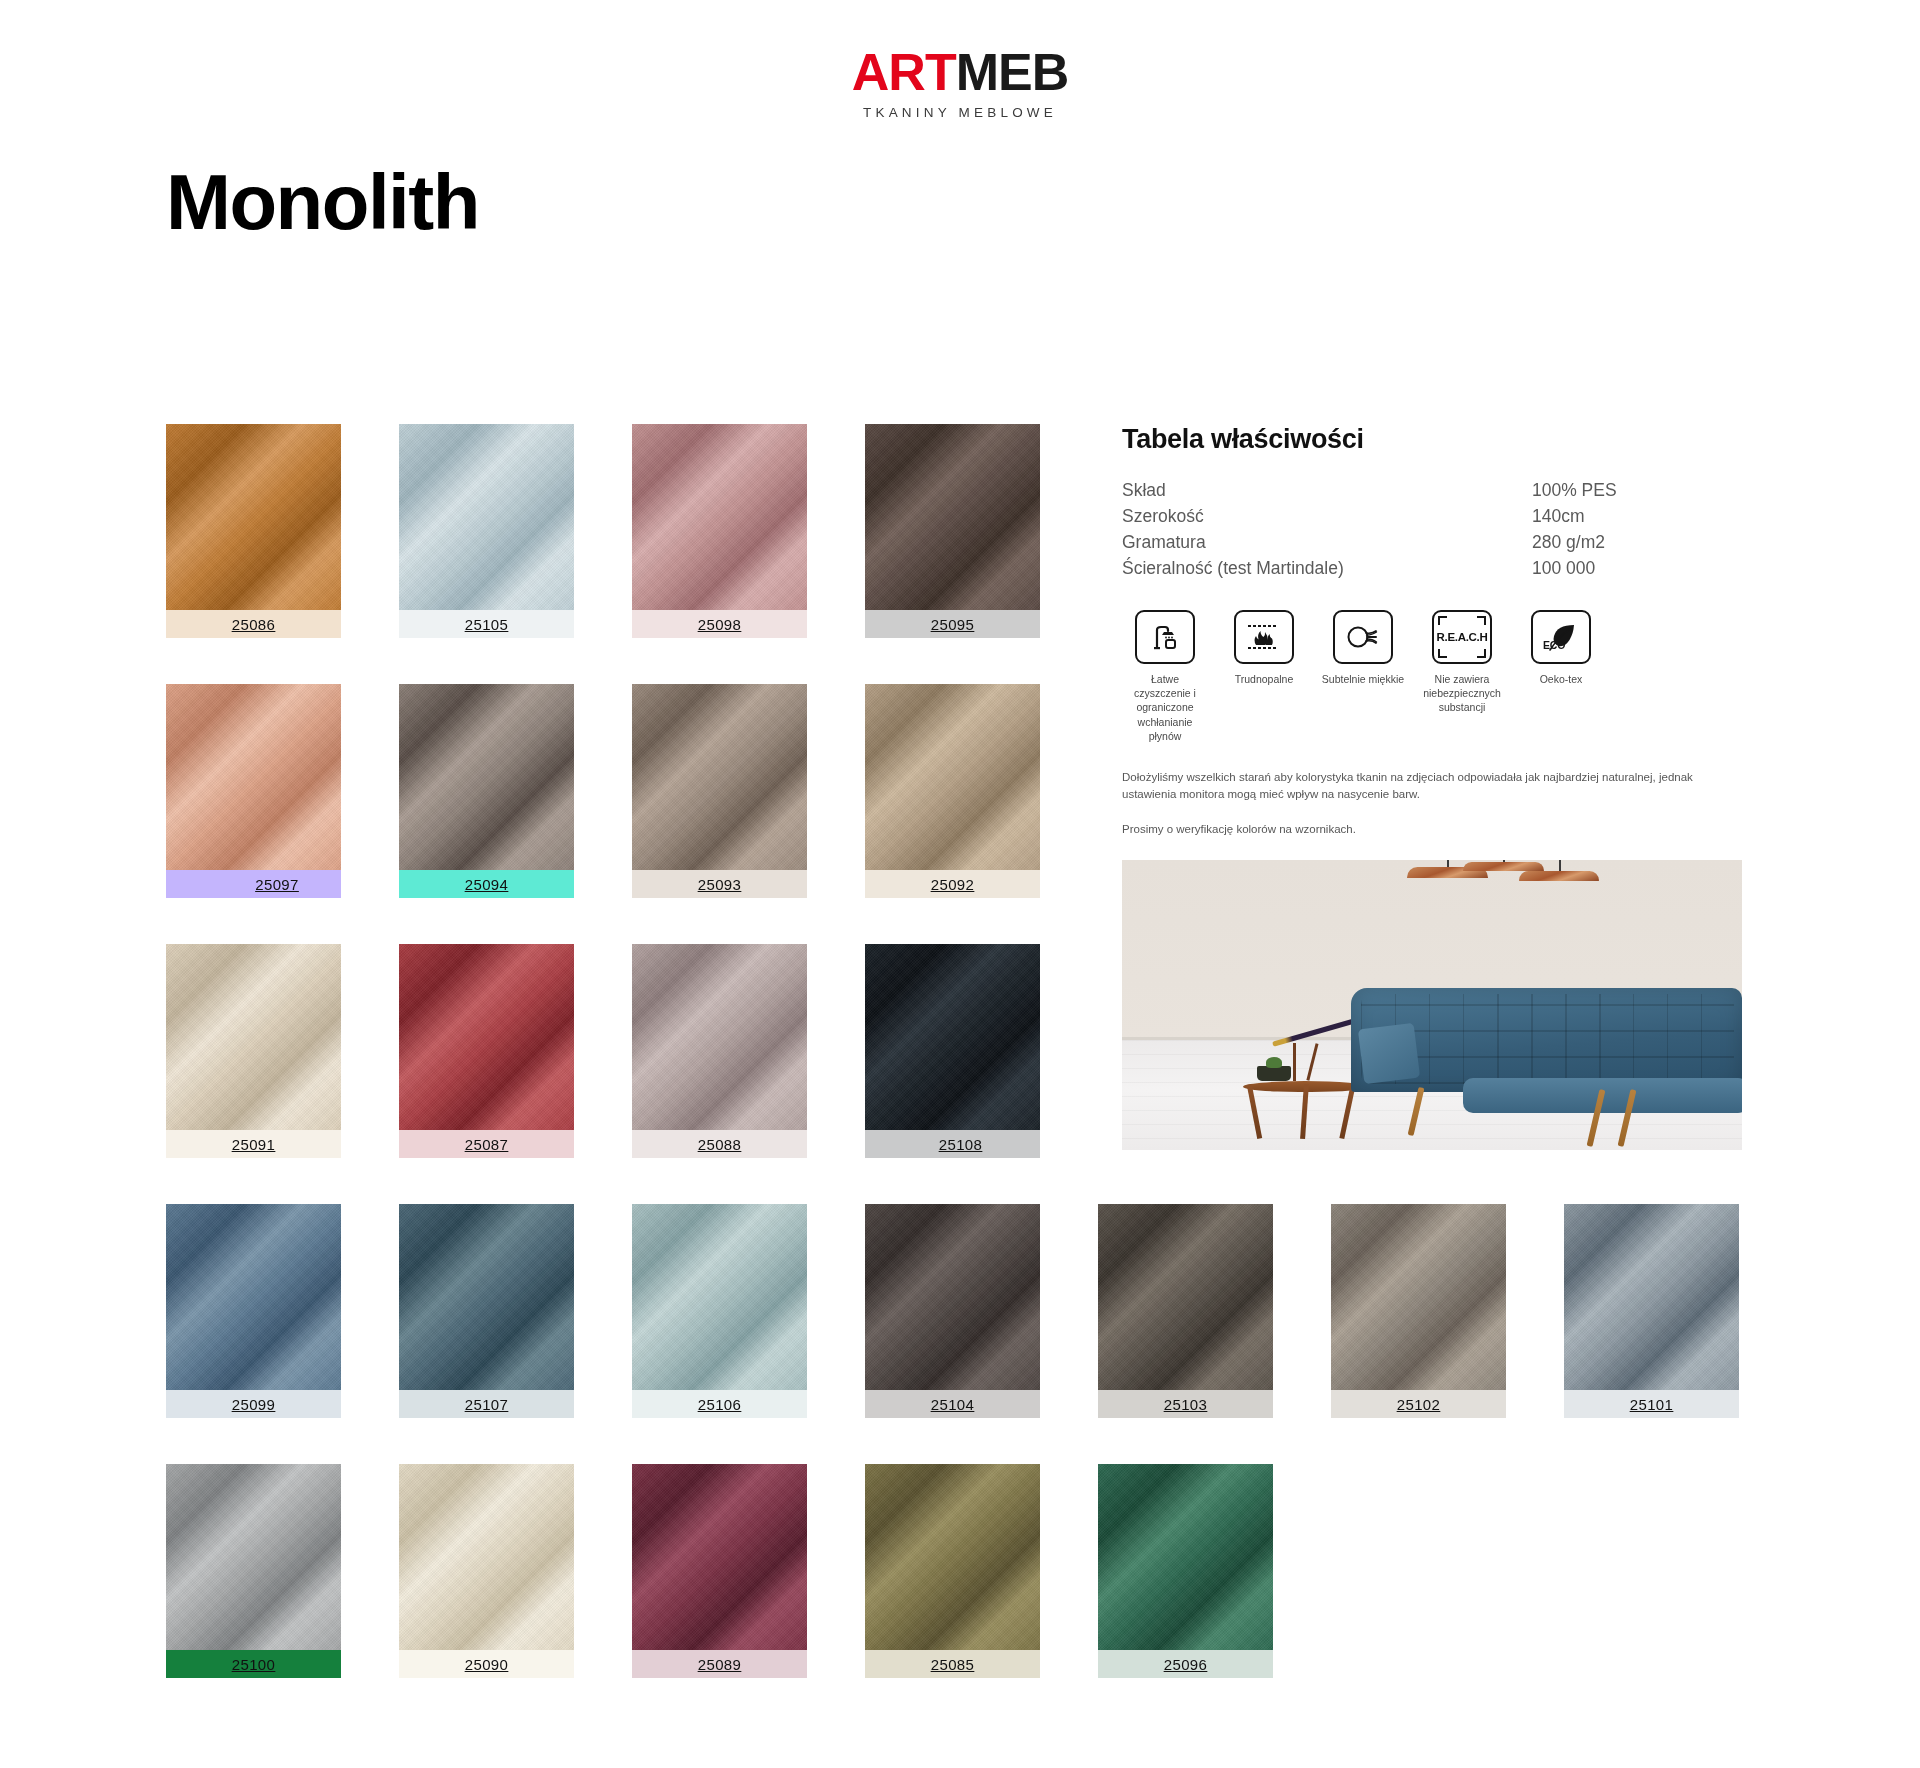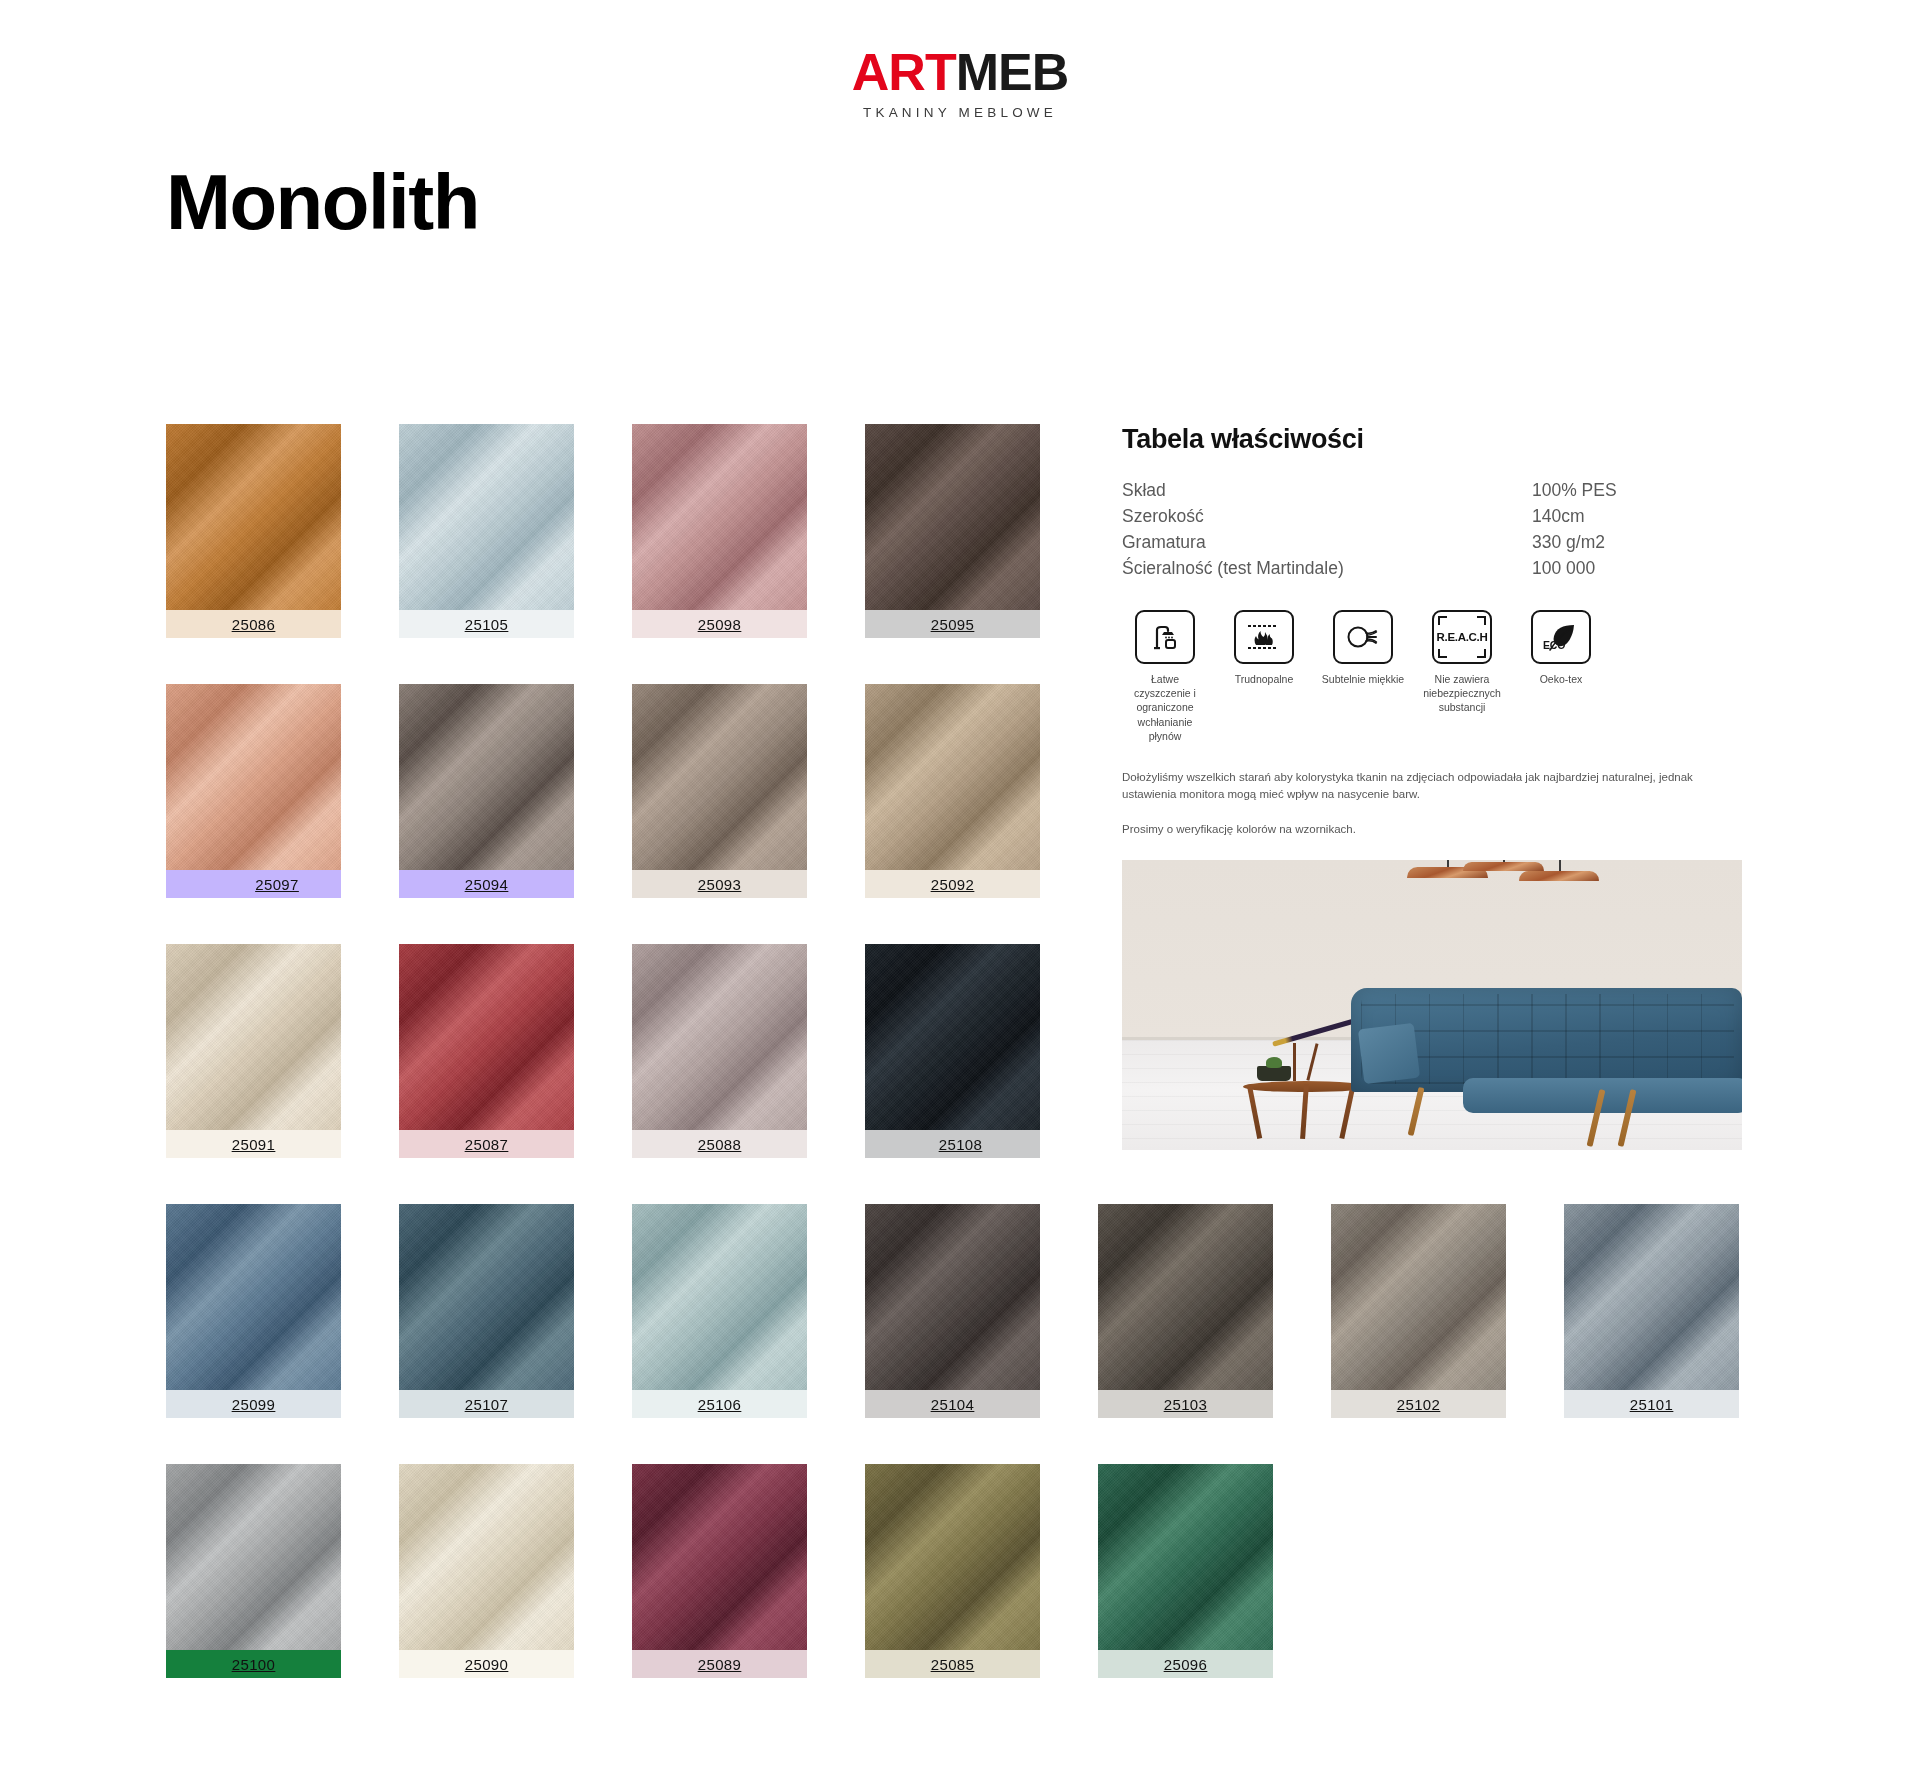--- a/index.html
+++ b/index.html
@@ -206,21 +206,21 @@
           <div class="swatch-label" style="background: rgb(205, 205, 205);">25095</div>
         </div>
       </div>
     <div class="row">
         <div class="swatch">
           <div class="swatch-img" style="background: linear-gradient(135deg, rgb(221, 162, 135) 0%, rgb(192, 127, 99) 22%, rgb(238, 192, 169) 38%, rgb(221, 162, 135) 52%, rgb(192, 127, 99) 68%, rgb(238, 192, 169) 80%, rgb(221, 162, 135) 100%);"></div>
           <div class="swatch-label" style="background: #c4b5fd; padding-left: 47px;">25097</div>
         </div>
         <div class="swatch">
           <div class="swatch-img" style="background: linear-gradient(135deg, rgb(141, 129, 121) 0%, rgb(88, 77, 71) 22%, rgb(169, 156, 147) 38%, rgb(141, 129, 121) 52%, rgb(88, 77, 71) 68%, rgb(169, 156, 147) 80%, rgb(141, 129, 121) 100%);"></div>
-          <div class="swatch-label" style="background: #c4b5fd;">25094</div>
+          <div class="swatch-label" style="background: #5eead4;">25094</div>
         </div>
         <div class="swatch">
           <div class="swatch-img" style="background: linear-gradient(135deg, rgb(155, 139, 126) 0%, rgb(111, 96, 84) 22%, rgb(181, 164, 150) 38%, rgb(155, 139, 126) 52%, rgb(111, 96, 84) 68%, rgb(181, 164, 150) 80%, rgb(155, 139, 126) 100%);"></div>
           <div class="swatch-label" style="background: rgb(231, 224, 217);">25093</div>
         </div>
         <div class="swatch">
           <div class="swatch-img" style="background: linear-gradient(135deg, rgb(181, 160, 134) 0%, rgb(142, 122, 96) 22%, rgb(205, 185, 158) 38%, rgb(181, 160, 134) 52%, rgb(142, 122, 96) 68%, rgb(205, 185, 158) 80%, rgb(181, 160, 134) 100%);"></div>
           <div class="swatch-label" style="background: rgb(238, 231, 220);">25092</div>
         </div>
       </div>
@@ -303,21 +303,21 @@
           <tr>
             <td>Skład</td>
             <td class="val">100% PES</td>
           </tr>
           <tr>
             <td>Szerokość</td>
             <td class="val">140cm</td>
           </tr>
           <tr>
             <td>Gramatura</td>
-            <td class="val">330 g/m2</td>
+            <td class="val">280 g/m2</td>
           </tr>
           <tr>
             <td>Ścieralność (test Martindale)</td>
             <td class="val">100 000</td>
           </tr>
         </tbody>
     </table>
 
     <div class="features">
         <div class="feature">

